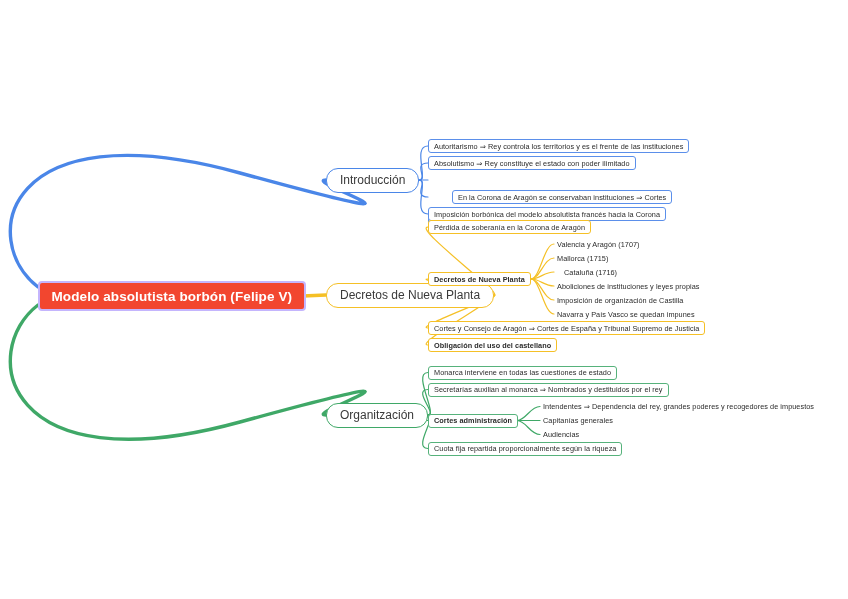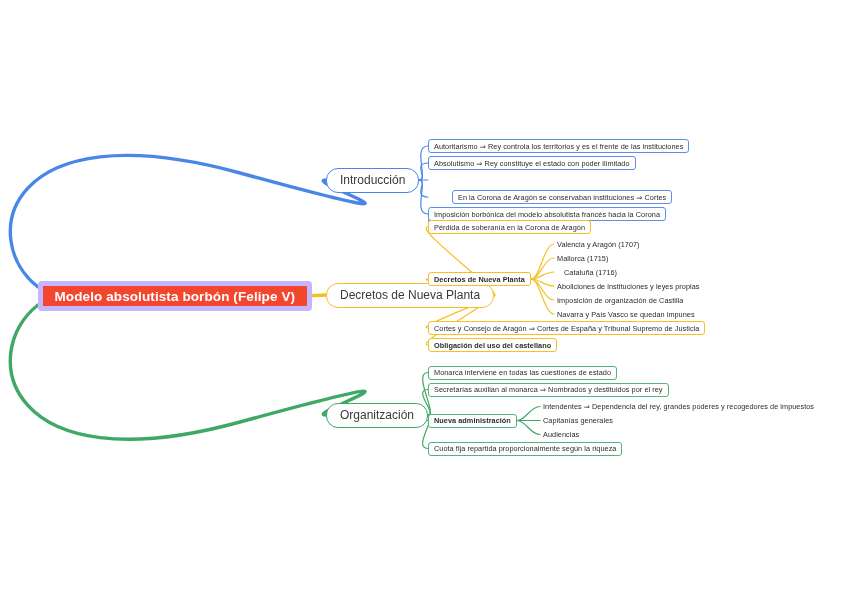--- a/index.html
+++ b/index.html
@@ -33,21 +33,21 @@
     position: absolute;
     box-sizing: border-box;
     white-space: nowrap;
     display: flex;
     align-items: center;
   }
 
   
   .root {
     background: #F2462F;
-    border: 5px solid #c4b5fd;
+    border: 2px solid #c4b5fd;
     border-radius: 4px;
     color: #ffffff;
     font-size: 13.5px;
     font-weight: bold;
     letter-spacing: 0.1px;
     padding: 0 12px;
     height: 30px;
     box-shadow: 0 0 0 0 rgba(0,0,0,0);
   }
 
@@ -139,18 +139,18 @@
     <div class="node lvl3" style="left: 557px; top: 252px;">Mallorca (1715)</div>
     <div class="node lvl3" style="left: 564px; top: 266px;">Cataluña (1716)</div>
     <div class="node lvl3" style="left: 557px; top: 280px;">Aboliciones de instituciones y leyes propias</div>
     <div class="node lvl3" style="left: 557px; top: 294px;">Imposición de organización de Castilla</div>
     <div class="node lvl3" style="left: 557px; top: 308px;">Navarra y País Vasco se quedan impunes</div>
     <div class="node lvl2 yellow" style="left: 428px; top: 321px;">Cortes y Consejo de Aragón ⇒ Cortes de España y Tribunal Supremo de Justicia</div>
     <div class="node lvl2 yellow" style="left: 428px; top: 338px; font-weight: bold;">Obligación del uso del castellano</div>
     <div class="node lvl1 green" style="left: 326px; top: 402.5px;">Organitzación</div>
     <div class="node lvl2 green" style="left: 428px; top: 365.5px;">Monarca interviene en todas las cuestiones de estado</div>
     <div class="node lvl2 green" style="left: 428px; top: 382.5px;">Secretarías auxilian al monarca ⇒ Nombrados y destituidos por el rey</div>
-    <div class="node lvl2 green bold" style="left: 428px; top: 413.5px;">Nueva administración</div>
+    <div class="node lvl2 green bold" style="left: 428px; top: 413.5px;">Cortes administración</div>
     <div class="node lvl3" style="left: 543px; top: 400.5px;">Intendentes ⇒ Dependencia del rey, grandes poderes y recogedores de impuestos</div>
     <div class="node lvl3" style="left: 543px; top: 414.5px;">Capitanías generales</div>
     <div class="node lvl3" style="left: 543px; top: 428.5px;">Audiencias</div>
     <div class="node lvl2 green" style="left: 428px; top: 441.5px;">Cuota fija repartida proporcionalmente según la riqueza</div>
   </div>
 
 </body></html>

